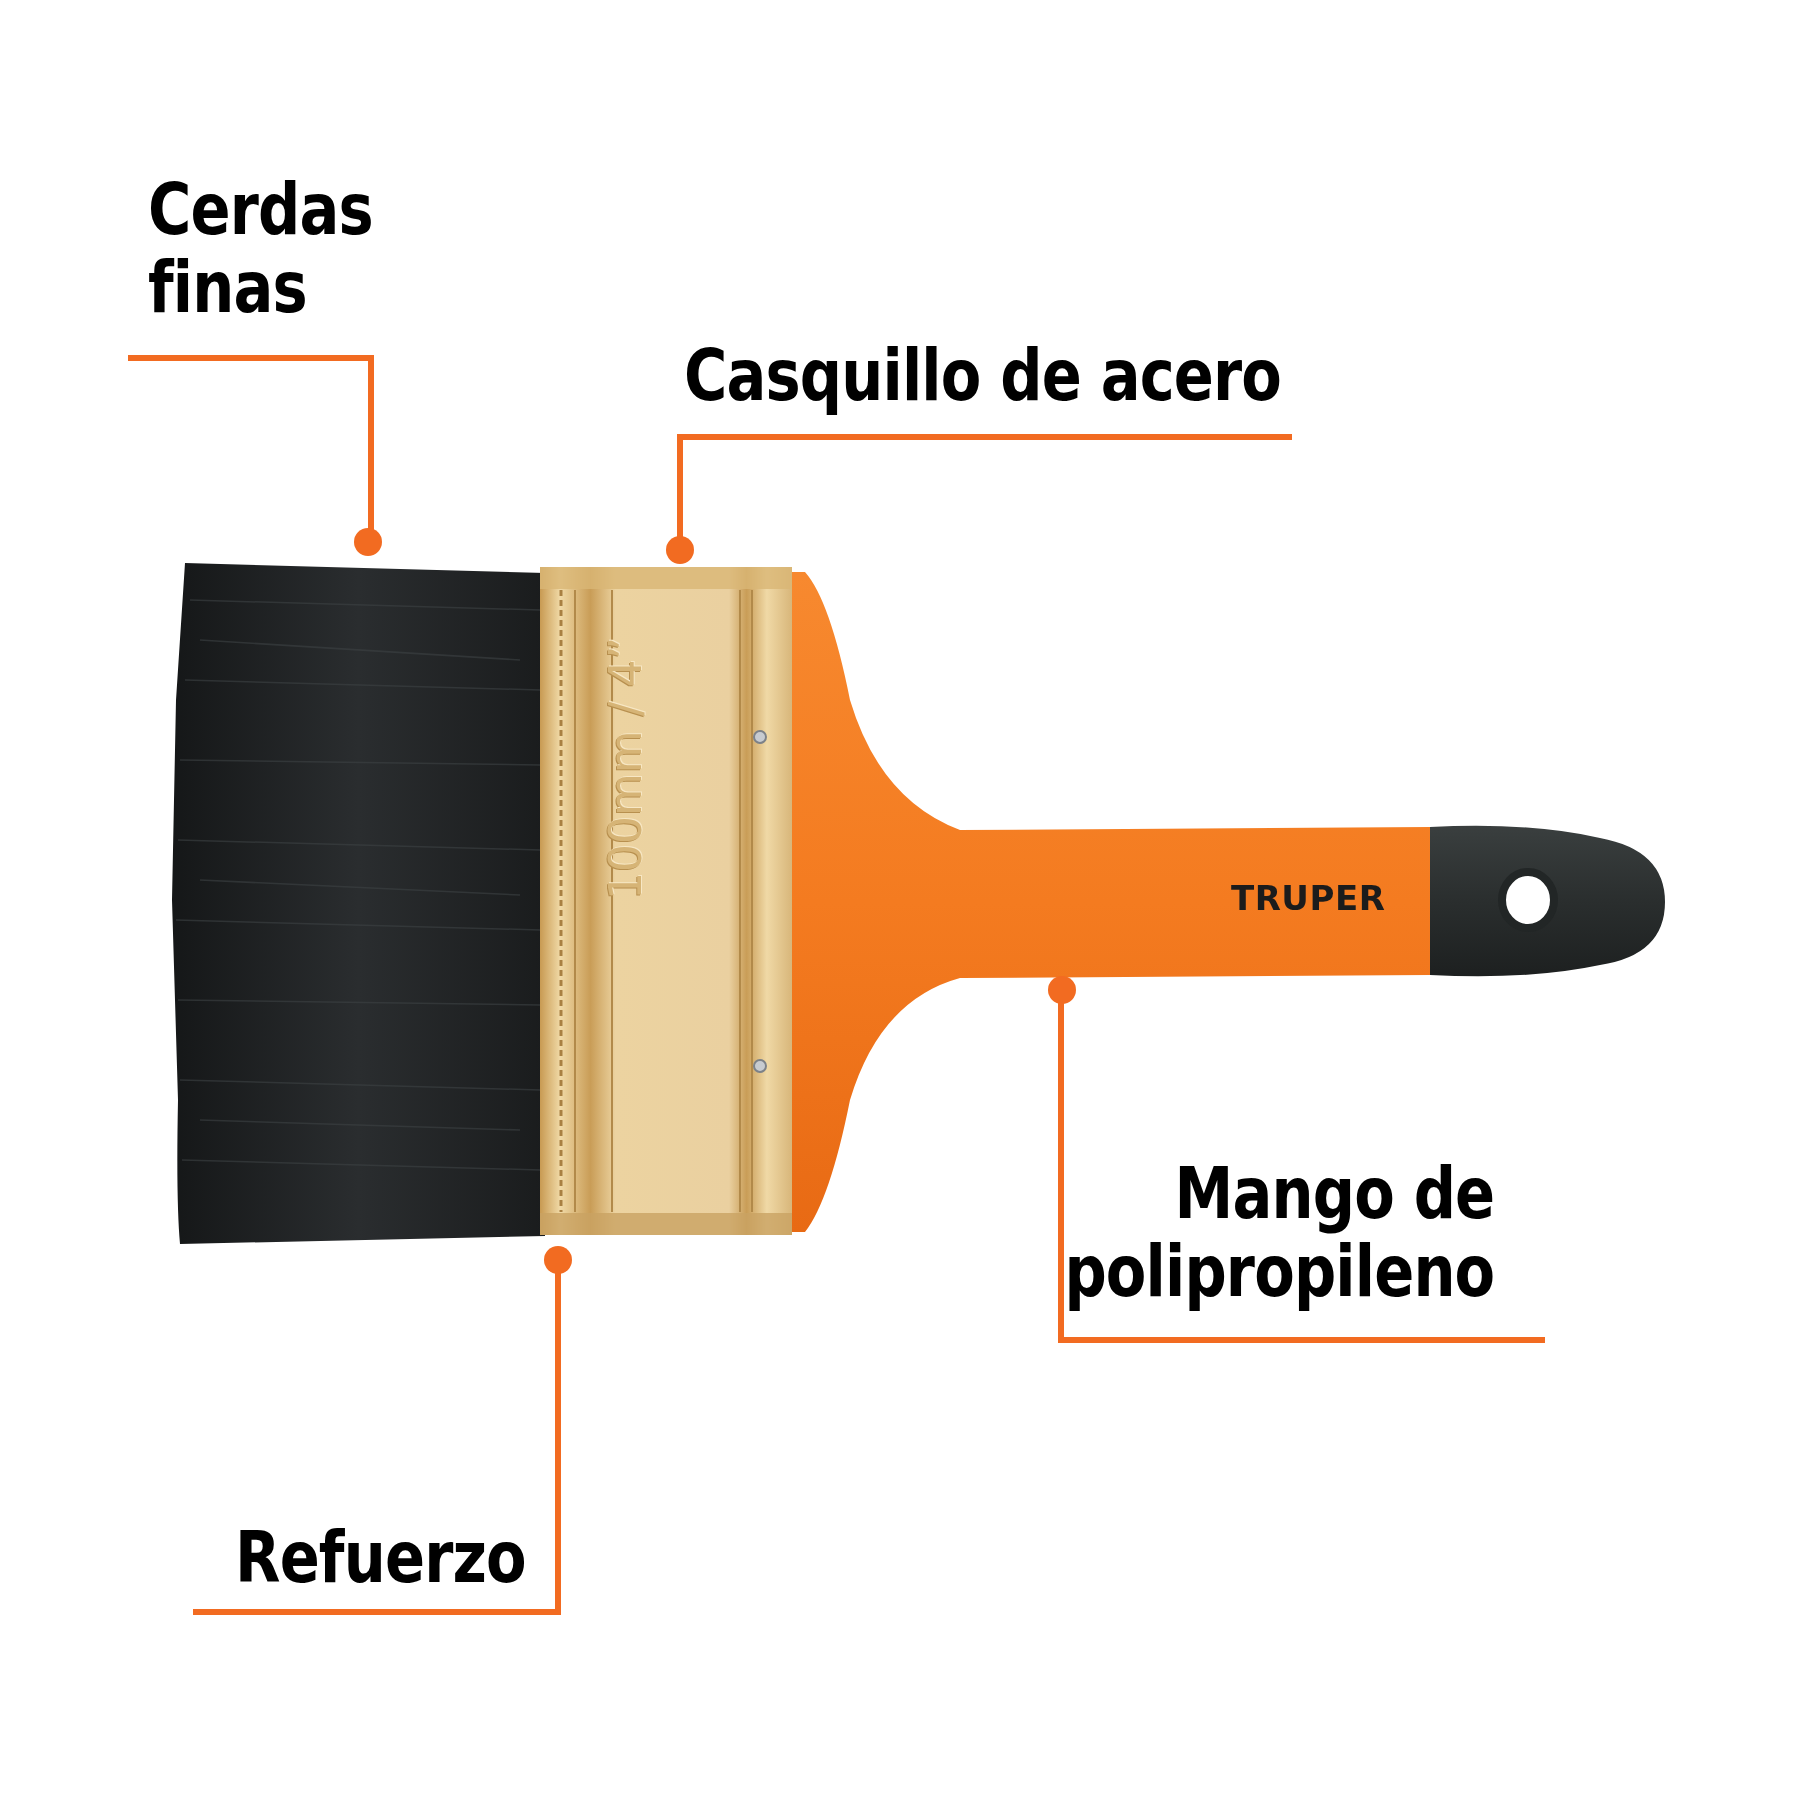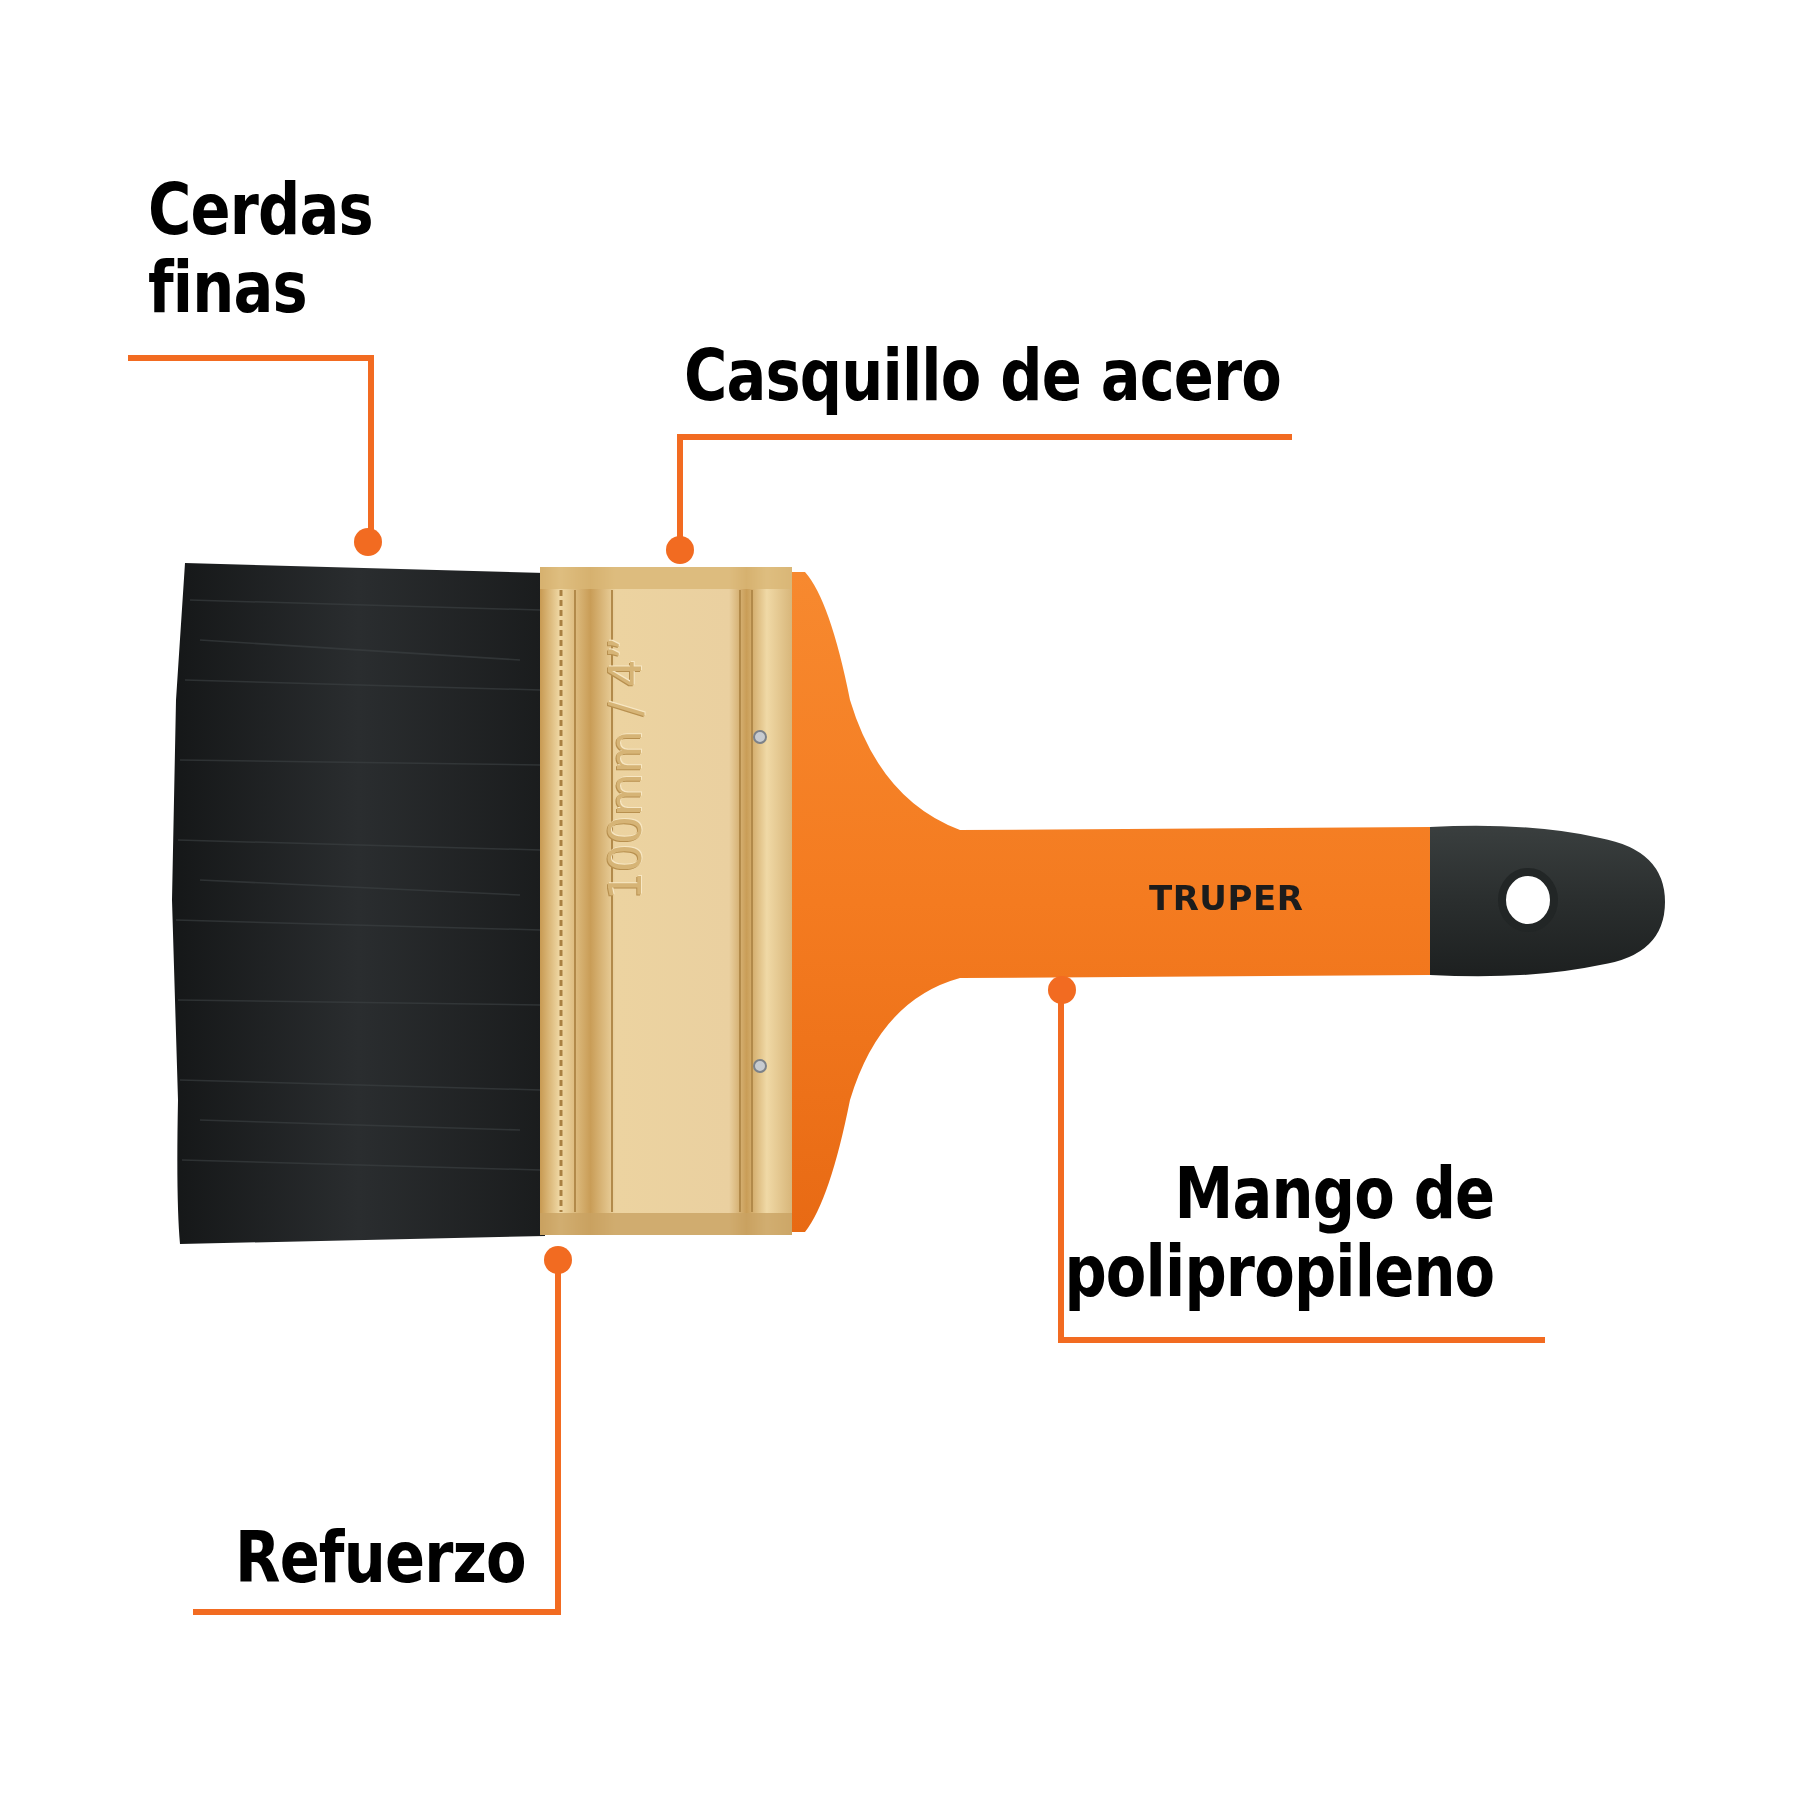--- a/index.html
+++ b/index.html
@@ -16,21 +16,21 @@
   svg { position:absolute; left:0; top:0; }
   .ferrule-text {
     position:absolute; left:625px; top:900px; width:0; height:0;
   }
   .ferrule-text span {
     display:block; transform:translate(-50%,-50%) rotate(-90deg); white-space:nowrap;
     font-family:"DejaVu Sans", sans-serif; font-size:44px; color:#d6b476;
     text-shadow: 1px 1px 0 #f7e7c4, -1px -1px 0 #b8904f;
   }
   .brand {
-    position:absolute; left:1149px; top:878px; font-family:"DejaVu Sans", sans-serif; font-weight:bold;
+    position:absolute; left:1231px; top:878px; font-family:"DejaVu Sans", sans-serif; font-weight:bold;
     font-size:34px; color:#1c1c1c; letter-spacing:0.5px;
   }
 </style>
 </head>
 <body>
 
 <svg width="1800" height="1800" viewBox="0 0 1800 1800">
   <defs>
     <linearGradient id="brist" x1="0" y1="0" x2="1" y2="0">
       <stop offset="0" stop-color="#151718"></stop>

